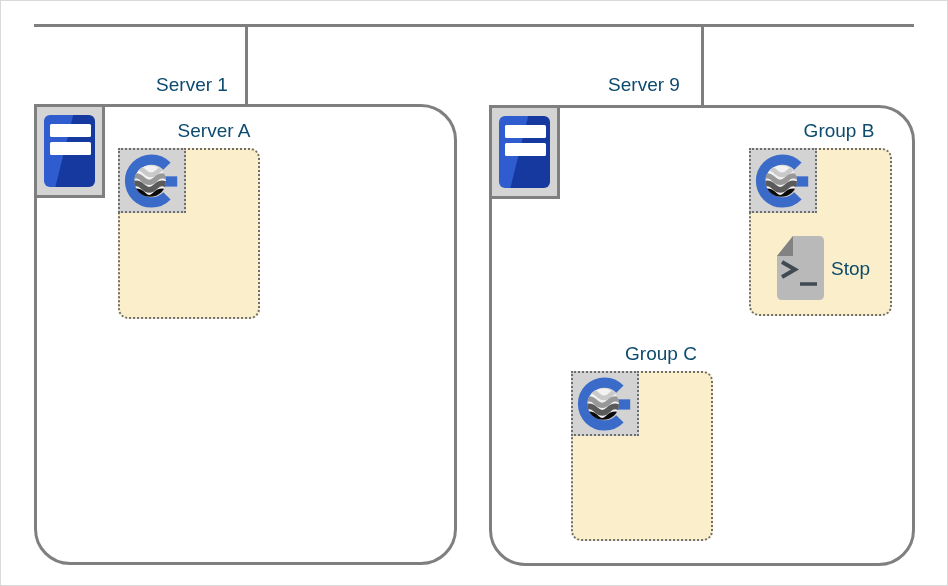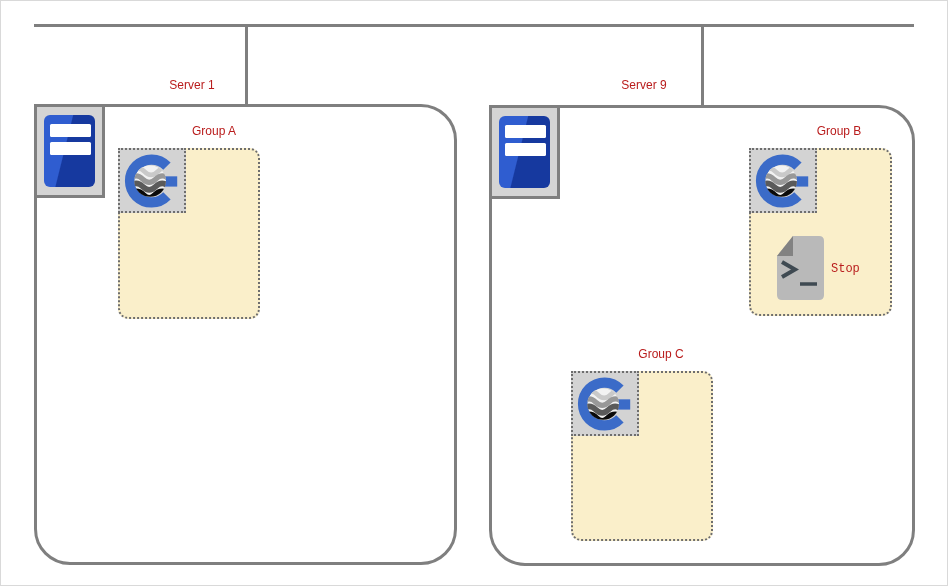--- a/index.html
+++ b/index.html
@@ -12,33 +12,33 @@
     font-family: "Liberation Sans", sans-serif;
     overflow: hidden;
   }
   .line { position: absolute; background: #7f7f7f; }
   .bus   { left: 33px;  top: 23px; width: 880px; height: 3px; }
   .drop1 { left: 244px; top: 24px; width: 3px;   height: 80px; }
   .drop2 { left: 700px; top: 24px; width: 3px;   height: 81px; }
 
   .label {
     position: absolute;
-    color: #b91c1c;
-    font-size: 12px;
+    color: #0c4a6e;
+    font-size: 19px;
     line-height: 20px;
     white-space: nowrap;
     text-align: center;
     width: 140px;
   }
   .srv1-label { left: 121px; top: 74px; }
   .srv2-label { left: 573px; top: 74px; }
   .grpA-label { left: 143px; top: 120px; }
   .grpB-label { left: 768px; top: 120px; }
   .grpC-label { left: 590px; top: 343px; }
-  .stop-label { left: 830px; top: 258px; width: 70px; text-align: left; font-family: Liberation Mono, monospace; }
+  .stop-label { left: 830px; top: 258px; width: 70px; text-align: left; }
 
   .server-box {
     position: absolute;
     border: 3px solid #7f7f7f;
     border-radius: 36px;
     background: transparent;
   }
   .srv1-box { left: 33px;  top: 103px; width: 423px; height: 461px; }
   .srv2-box { left: 488px; top: 104px; width: 426px; height: 461px; }
 
@@ -106,21 +106,21 @@
         <stop offset="0.52" stop-color="#16399f"></stop>
           <stop offset="1" stop-color="#16399f"></stop>
       </linearGradient>
     </defs>
     <rect x="1.5" y="1.5" width="68" height="91" fill="#d4d4d4" stroke="#7f7f7f" stroke-width="3"></rect>
     <rect x="10" y="11" width="51" height="72" rx="6" fill="url(#srvg2)"></rect>
     <rect x="16" y="20" width="41" height="13" rx="1.5" fill="#ffffff"></rect>
     <rect x="16" y="38" width="41" height="13" rx="1.5" fill="#ffffff"></rect>
   </svg>
 
-  <div class="label grpA-label">Group A</div>
+  <div class="label grpA-label">Server A</div>
   <div class="label grpC-label">Group C</div>
   <div class="label grpB-label">Group B</div>
 
   <div class="group-box grpA-box"></div>
   <div class="group-box grpB-box"></div>
   <div class="group-box grpC-box"></div>
 
   <div class="gicon-tile grpA-icon">
     <svg width="58" height="56" viewBox="0 0 60 60">
       <defs>

